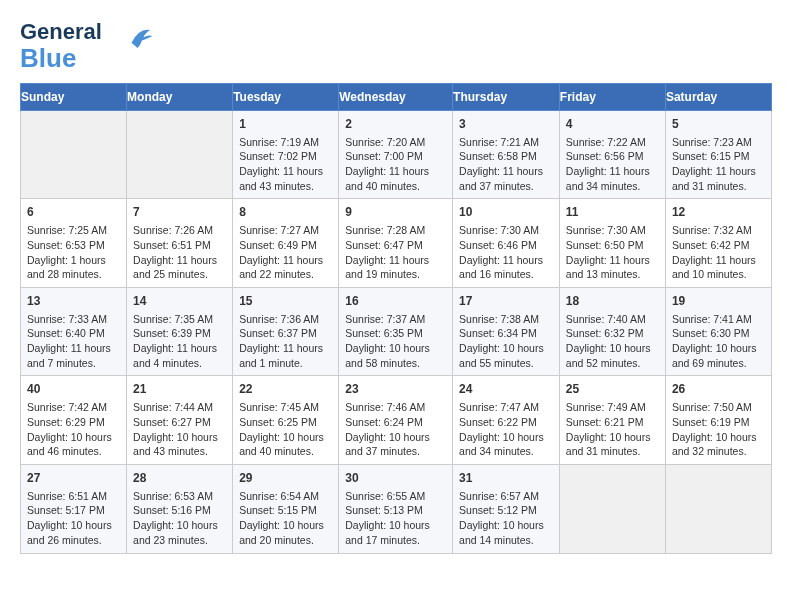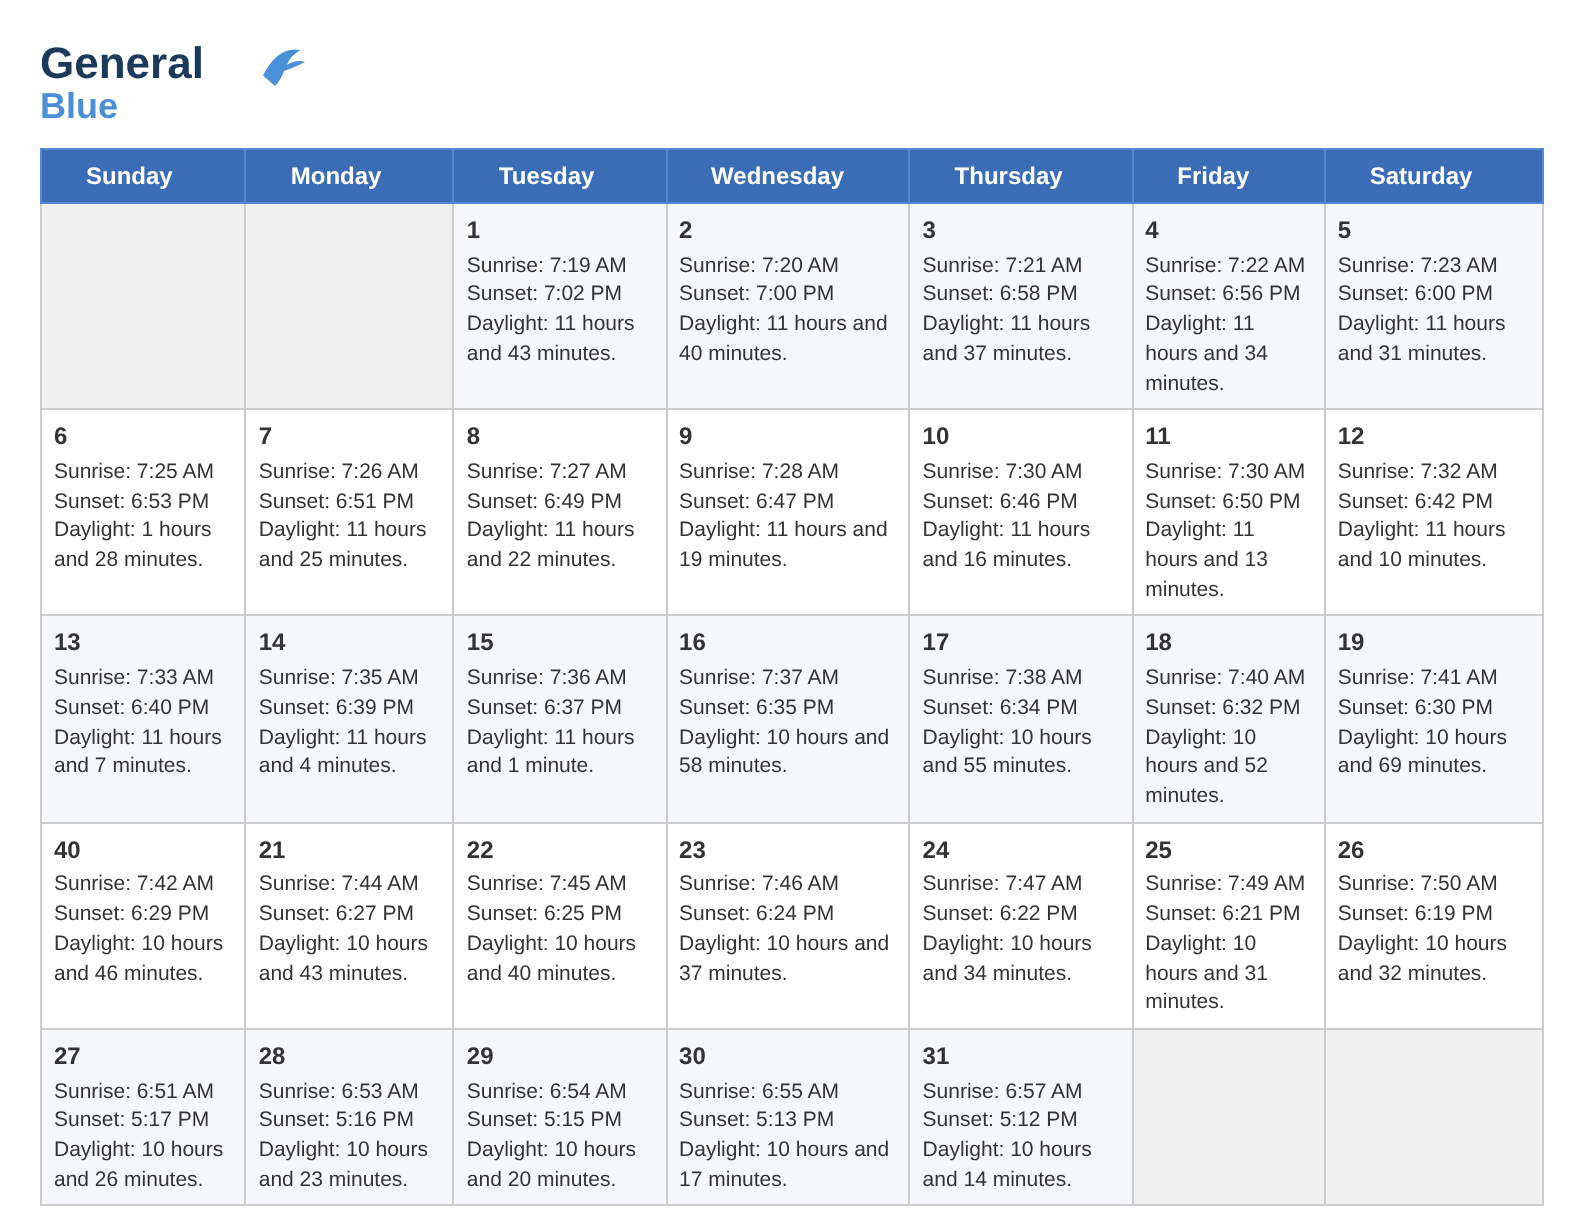--- a/index.html
+++ b/index.html
@@ -36,21 +36,21 @@
     table {
       width: 100%;
       border-collapse: collapse;
       font-size: 11px;
     }
     thead tr th {
       background: #3a6db5;
       color: #fff;
       font-weight: bold;
       font-size: 12px;
-      padding: 6px 22px;
+      padding: 6px 0;
       border: 1px solid #5588cc;
       text-align: left;
     }
     tbody tr td {
       border: 1px solid #ccc;
       vertical-align: top;
       padding: 5px 6px;
       min-height: 70px;
       height: 85px;
       background: #fff;
@@ -75,21 +75,21 @@
     }
   </style>
 </head>
 <body>
 
 <div class="header">
   <div class="logo">
     <div style="display:flex;align-items:center;gap:18px;">
       <div>
         <div style="font-size:22px;font-weight:bold;color:#1a3a5c;line-height:1.1;">General</div>
-        <div style="font-size:18px;font-weight:bold;color:#4a90d9;line-height:1.1;">Blue</div>
+        <div style="font-size:26px;font-weight:bold;color:#4a90d9;line-height:1.1;">Blue</div>
       </div>
       <div style="margin-left:4px;margin-top:-10px;">
         <svg width="30" height="30" viewBox="0 0 40 40">
           <path d="M10 25 Q20 5 35 8 Q28 12 26 18 Q32 14 38 16 Q30 20 24 22 Q22 28 18 32 Z" fill="#4a90d9"></path>
         </svg>
       </div>
     </div>
   </div>
   <div class="title-block">
     <div class="month-title"></div>
@@ -133,21 +133,21 @@
         </td>
         <td>
           <span class="day-num">4</span>
           <div>Sunrise: 7:22 AM</div>
           <div>Sunset: 6:56 PM</div>
           <div>Daylight: 11 hours and 34 minutes.</div>
         </td>
         <td>
           <span class="day-num">5</span>
           <div>Sunrise: 7:23 AM</div>
-          <div>Sunset: 6:00 PM</div>
+          <div>Sunset: 6:15 PM</div>
           <div>Daylight: 11 hours and 31 minutes.</div>
         </td>
       </tr>
       <tr>
         <td>
           <span class="day-num">6</span>
           <div>Sunrise: 7:25 AM</div>
           <div>Sunset: 6:53 PM</div>
           <div>Daylight: 1 hours and 28 minutes.</div>
         </td>

